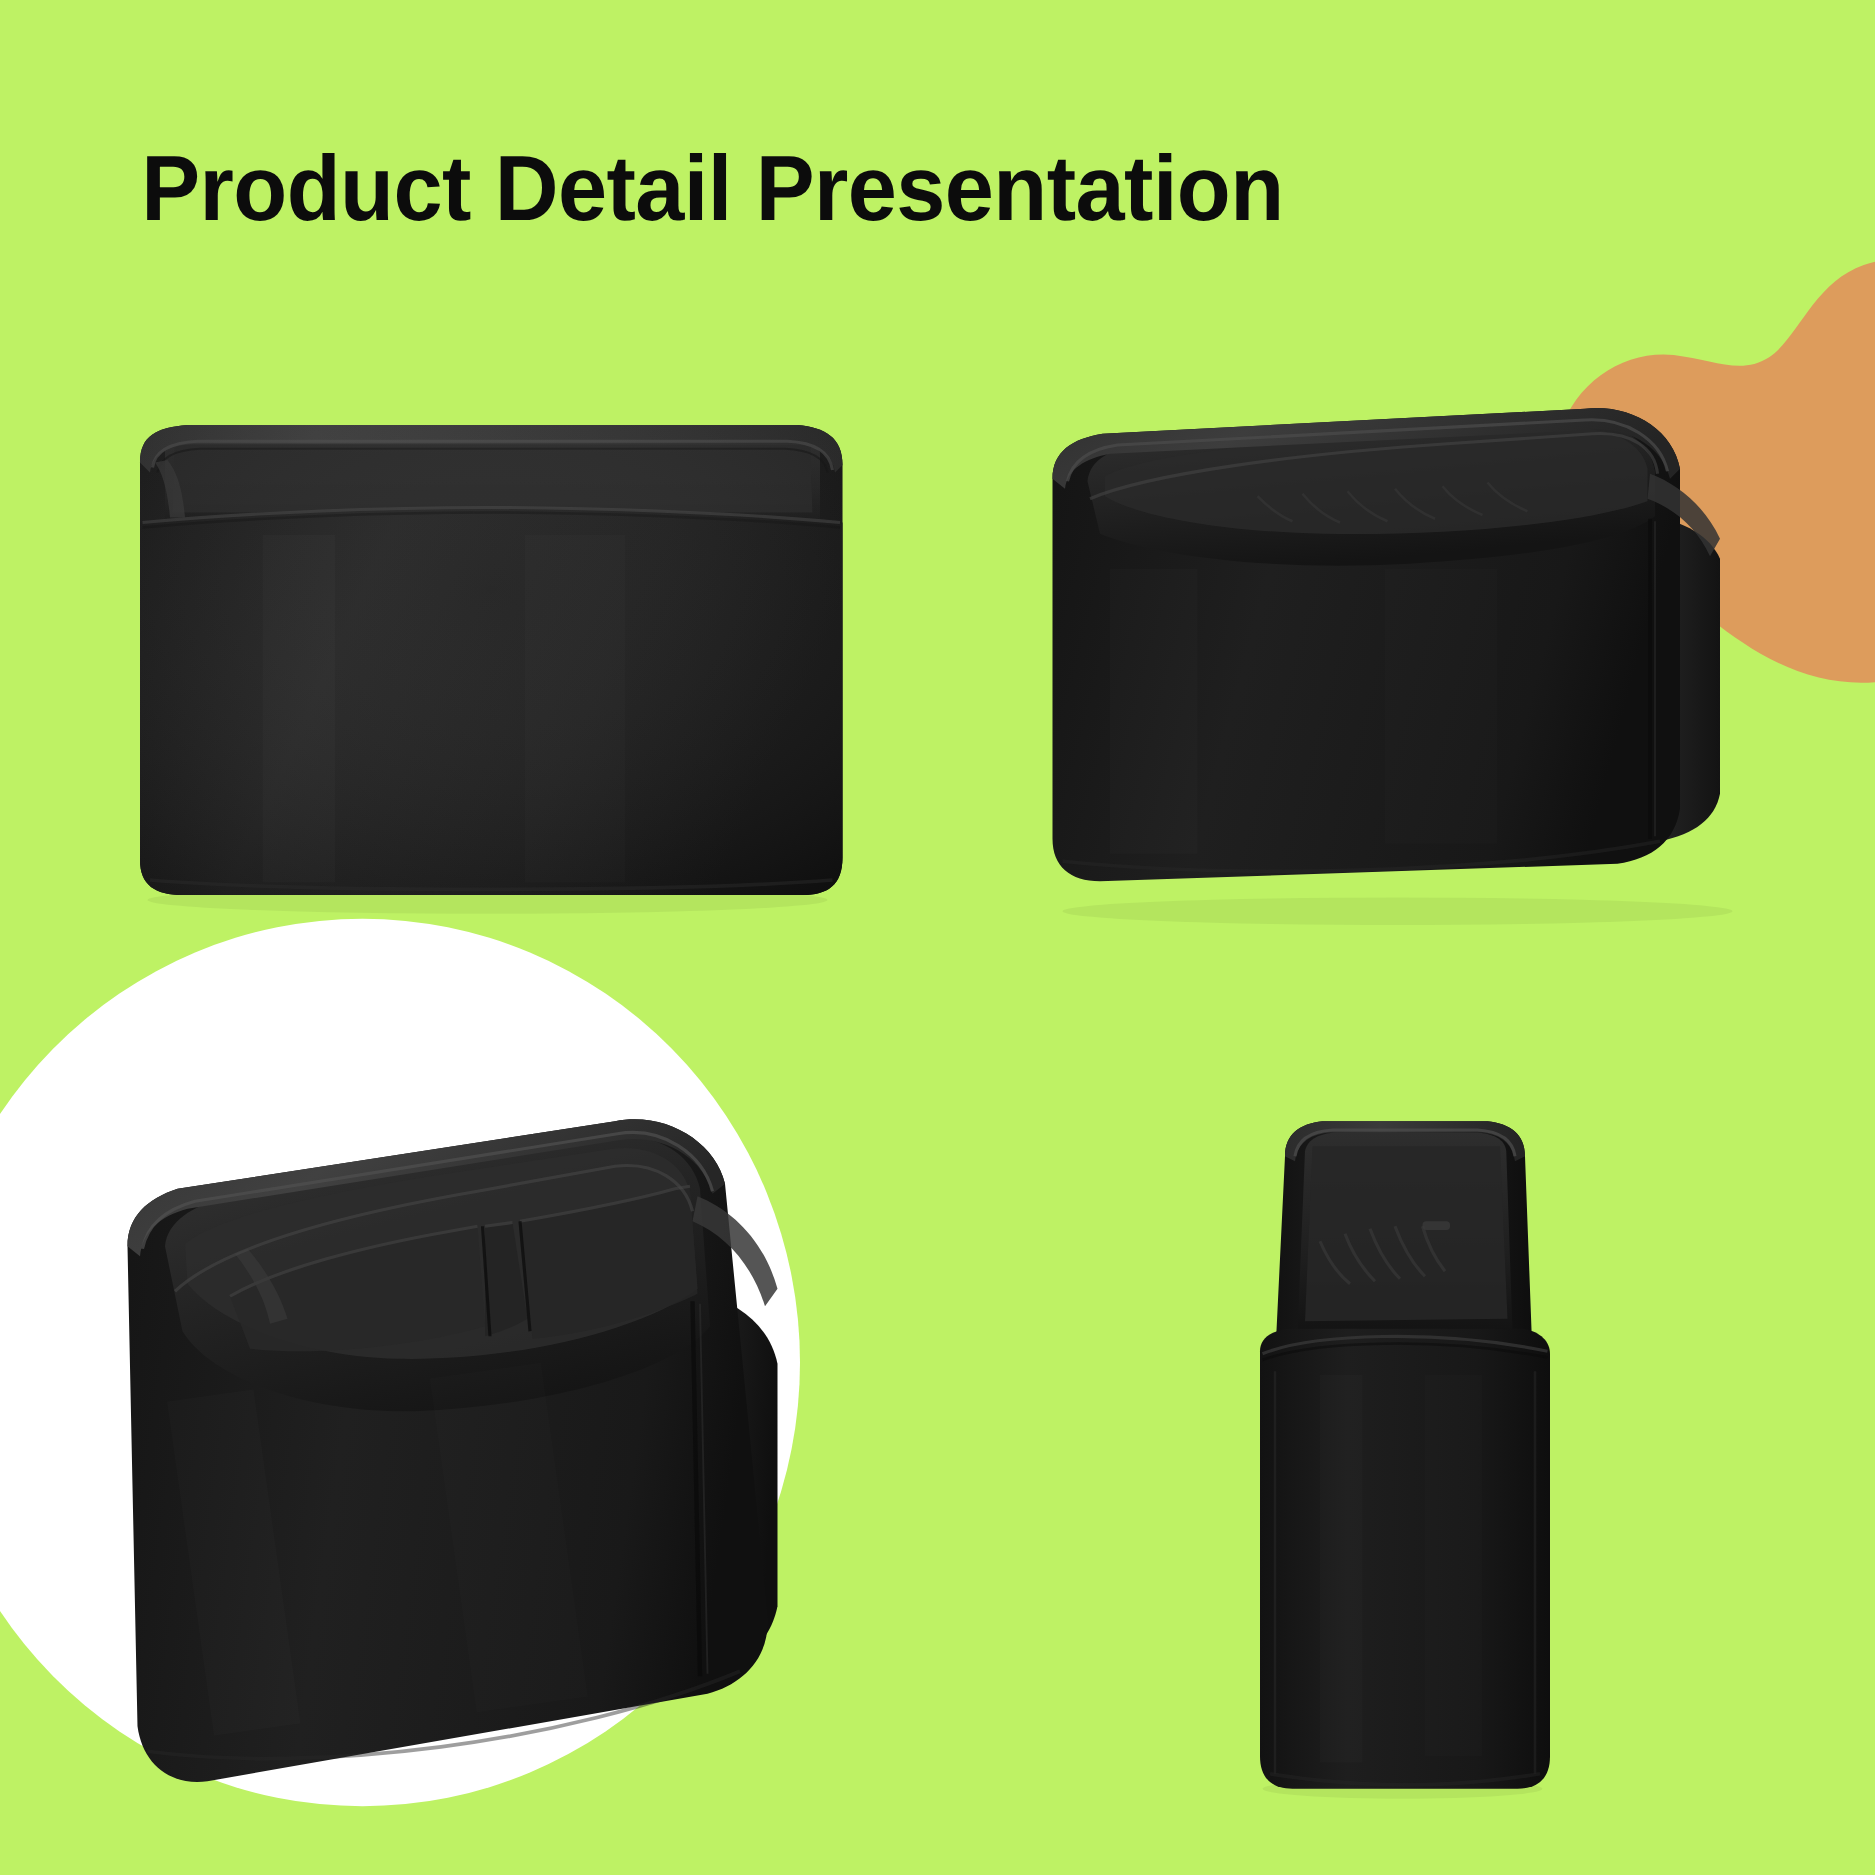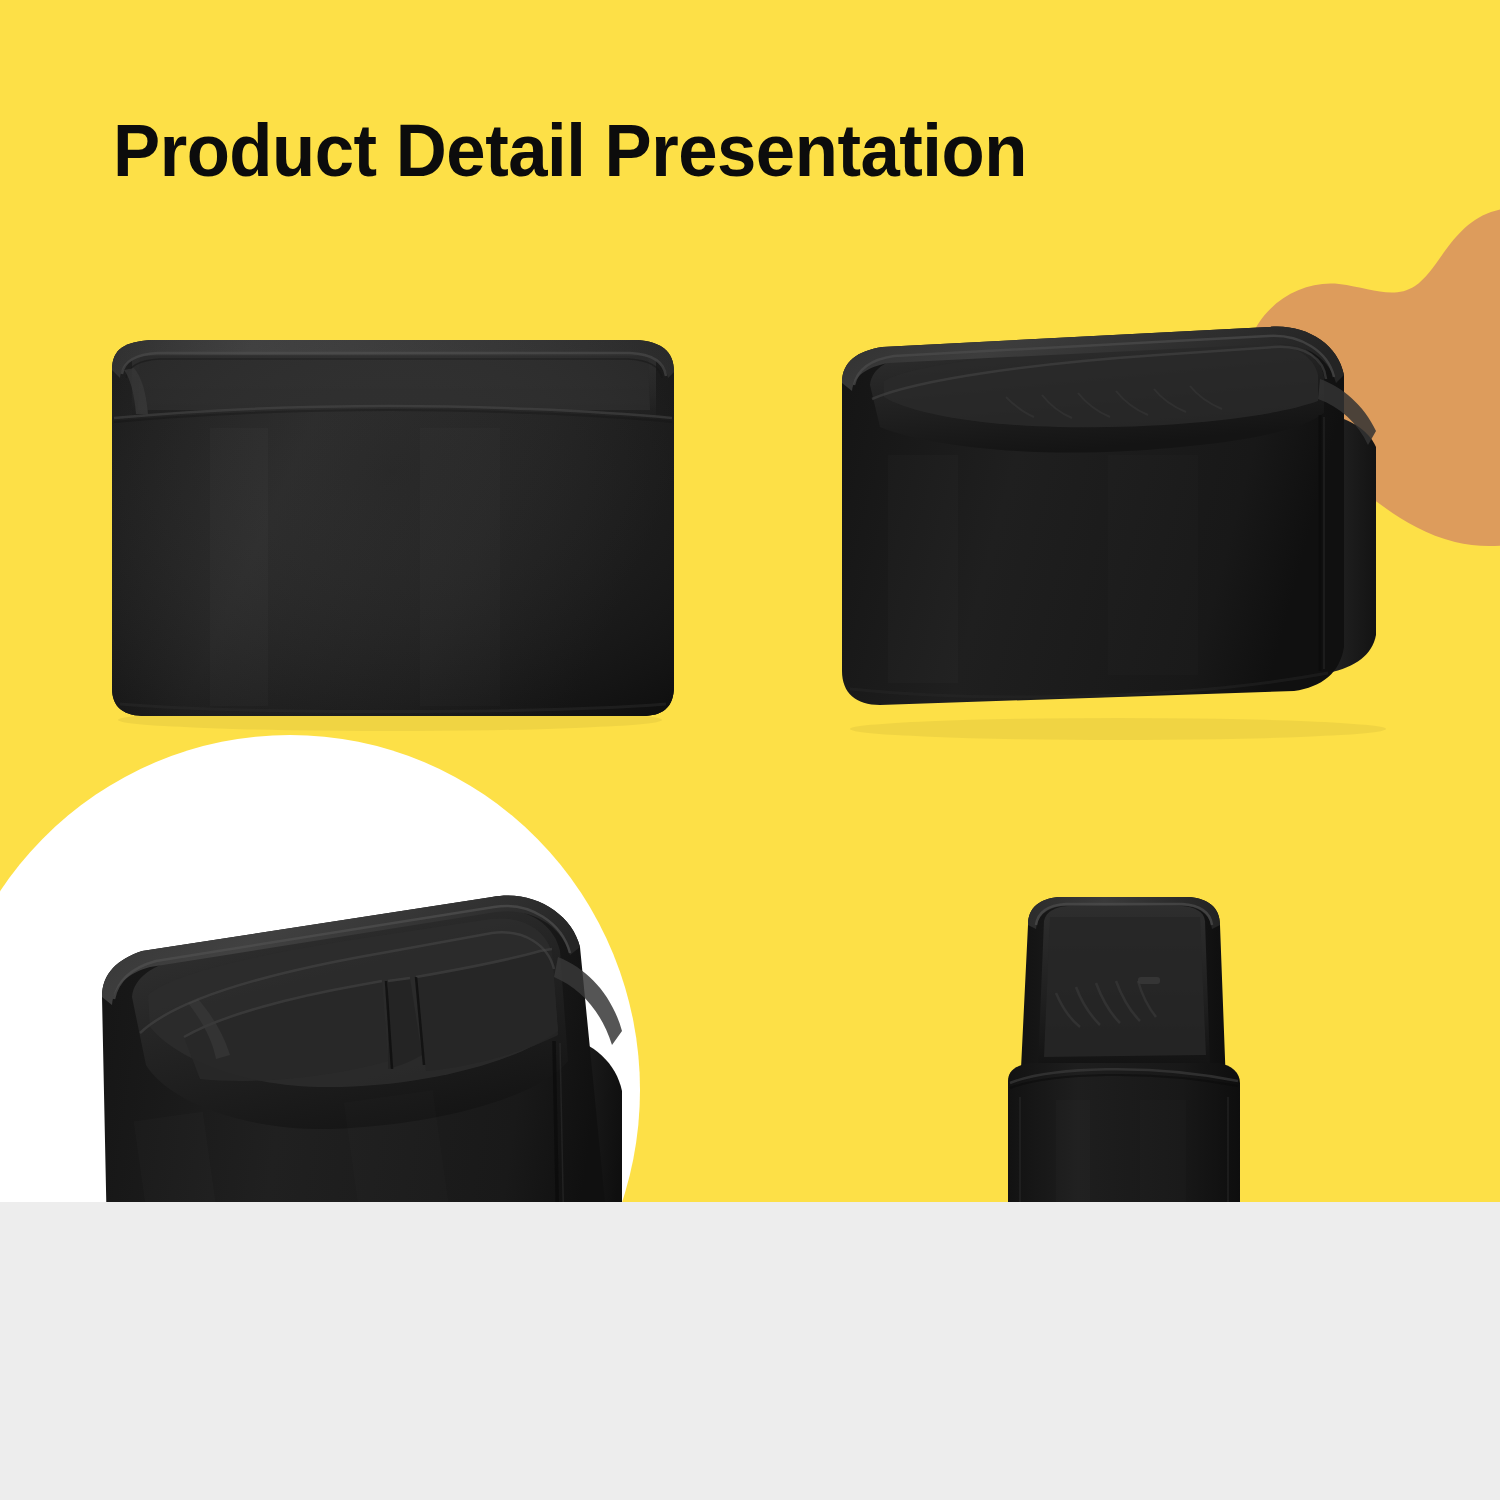--- a/index.html
+++ b/index.html
@@ -8,22 +8,22 @@
     width:1500px;
     height:1500px;
     overflow:hidden;
     background:#ededed;
     font-family:"Liberation Sans", sans-serif;
   }
 
   #stage {
     position:relative;
     width:1500px;
-    height:1202px;
-    background:#fde047;
+    height:1500px;
+    background:#bef264;
     overflow:hidden;
   }
 
   
   .deco { position:absolute; }
 
   #white-blob {
     left:-60px;
     top:735px;
     width:700px;

